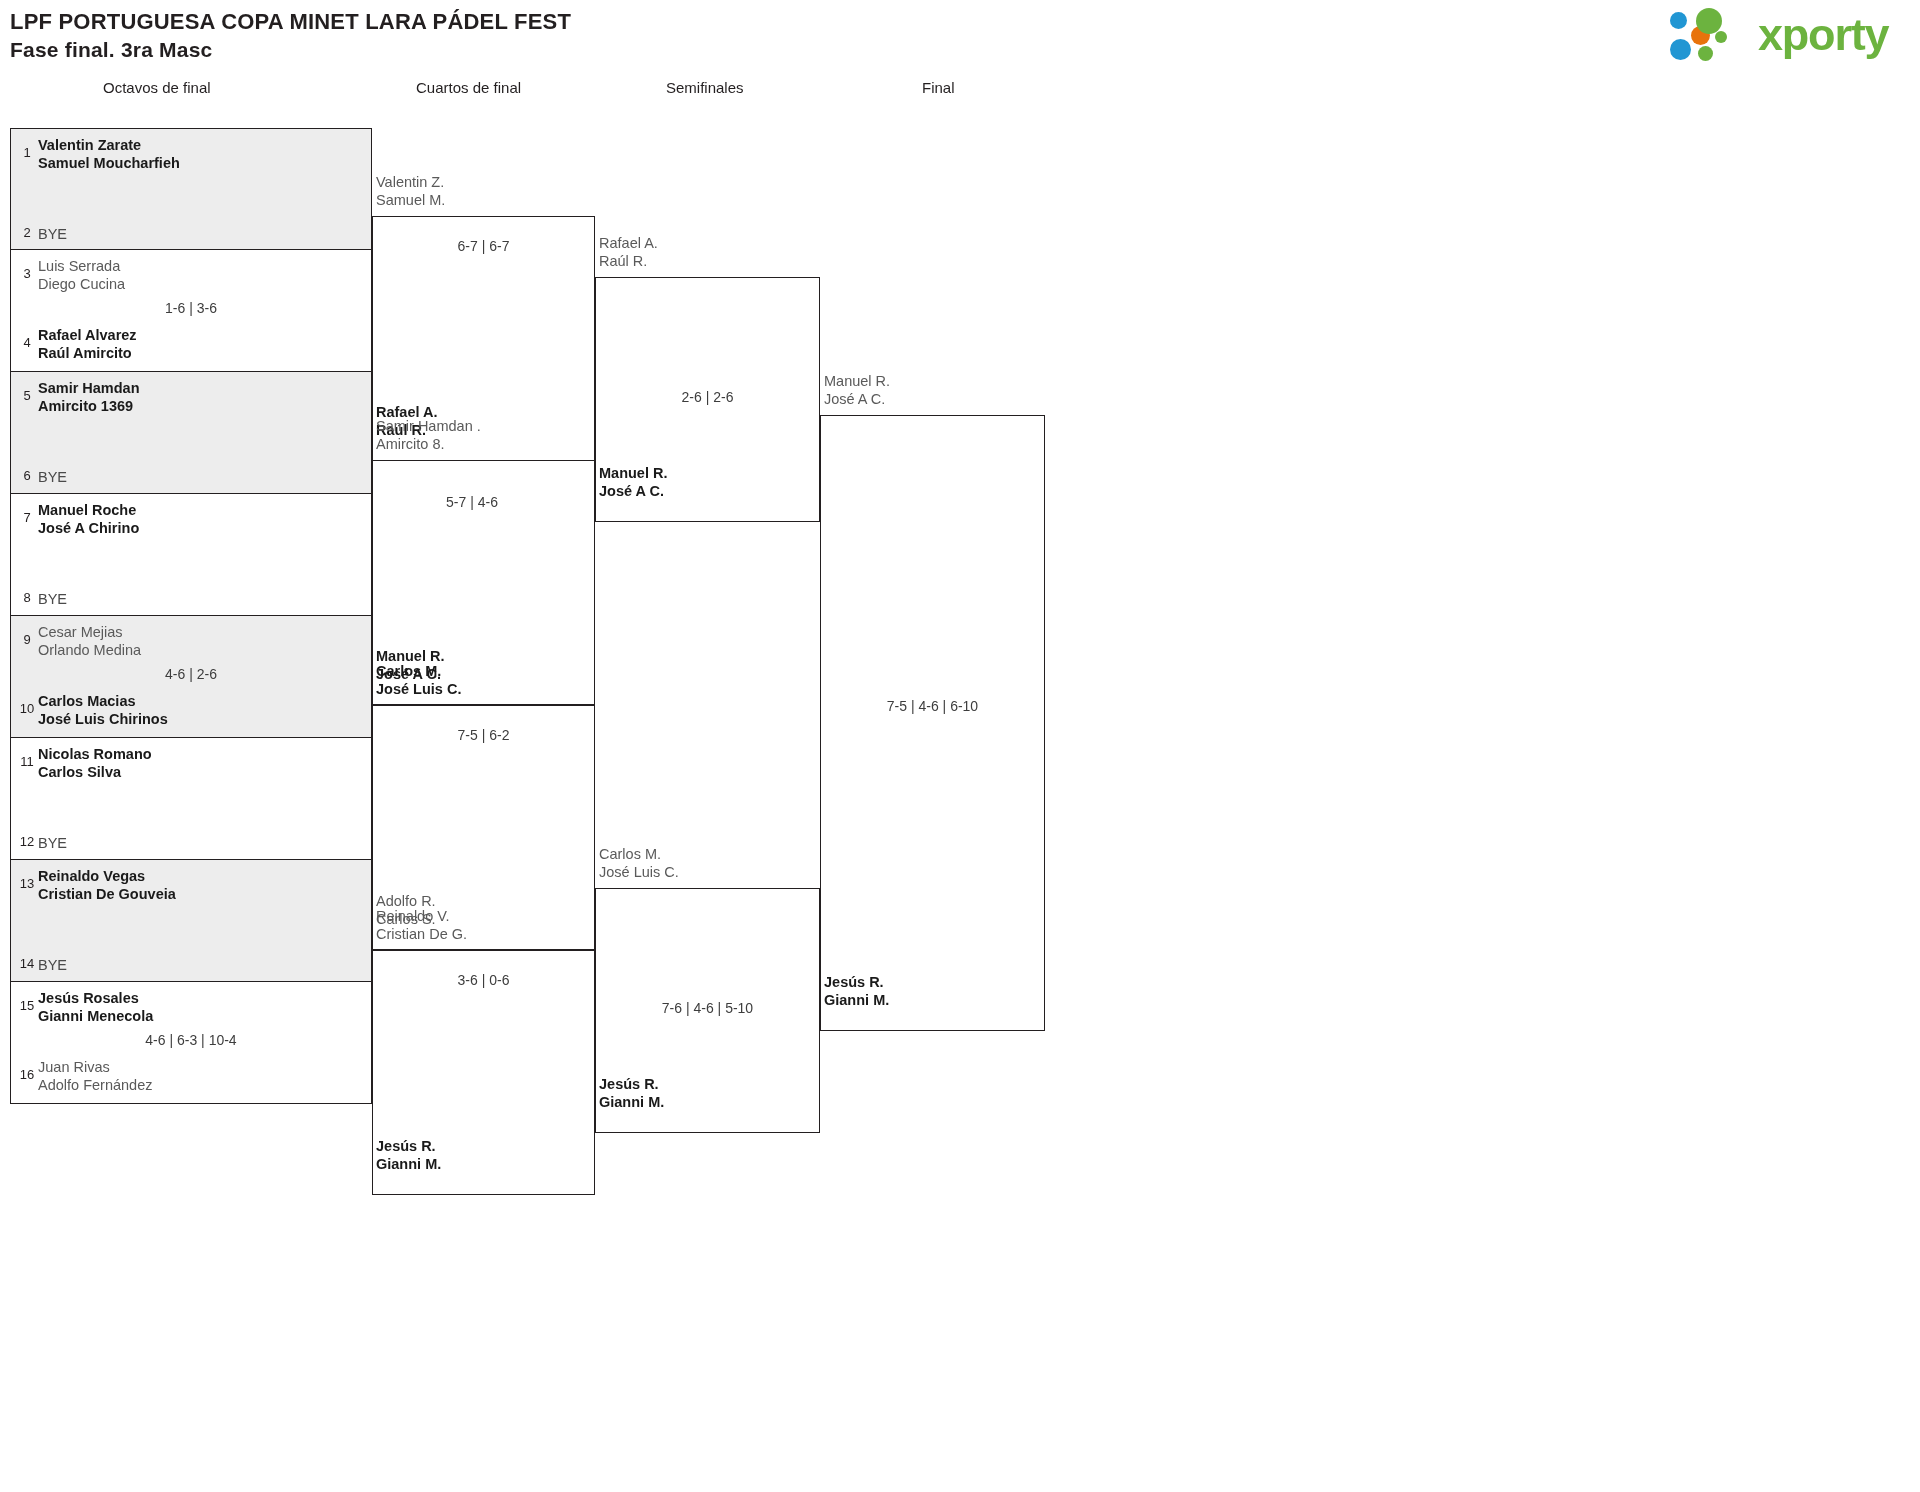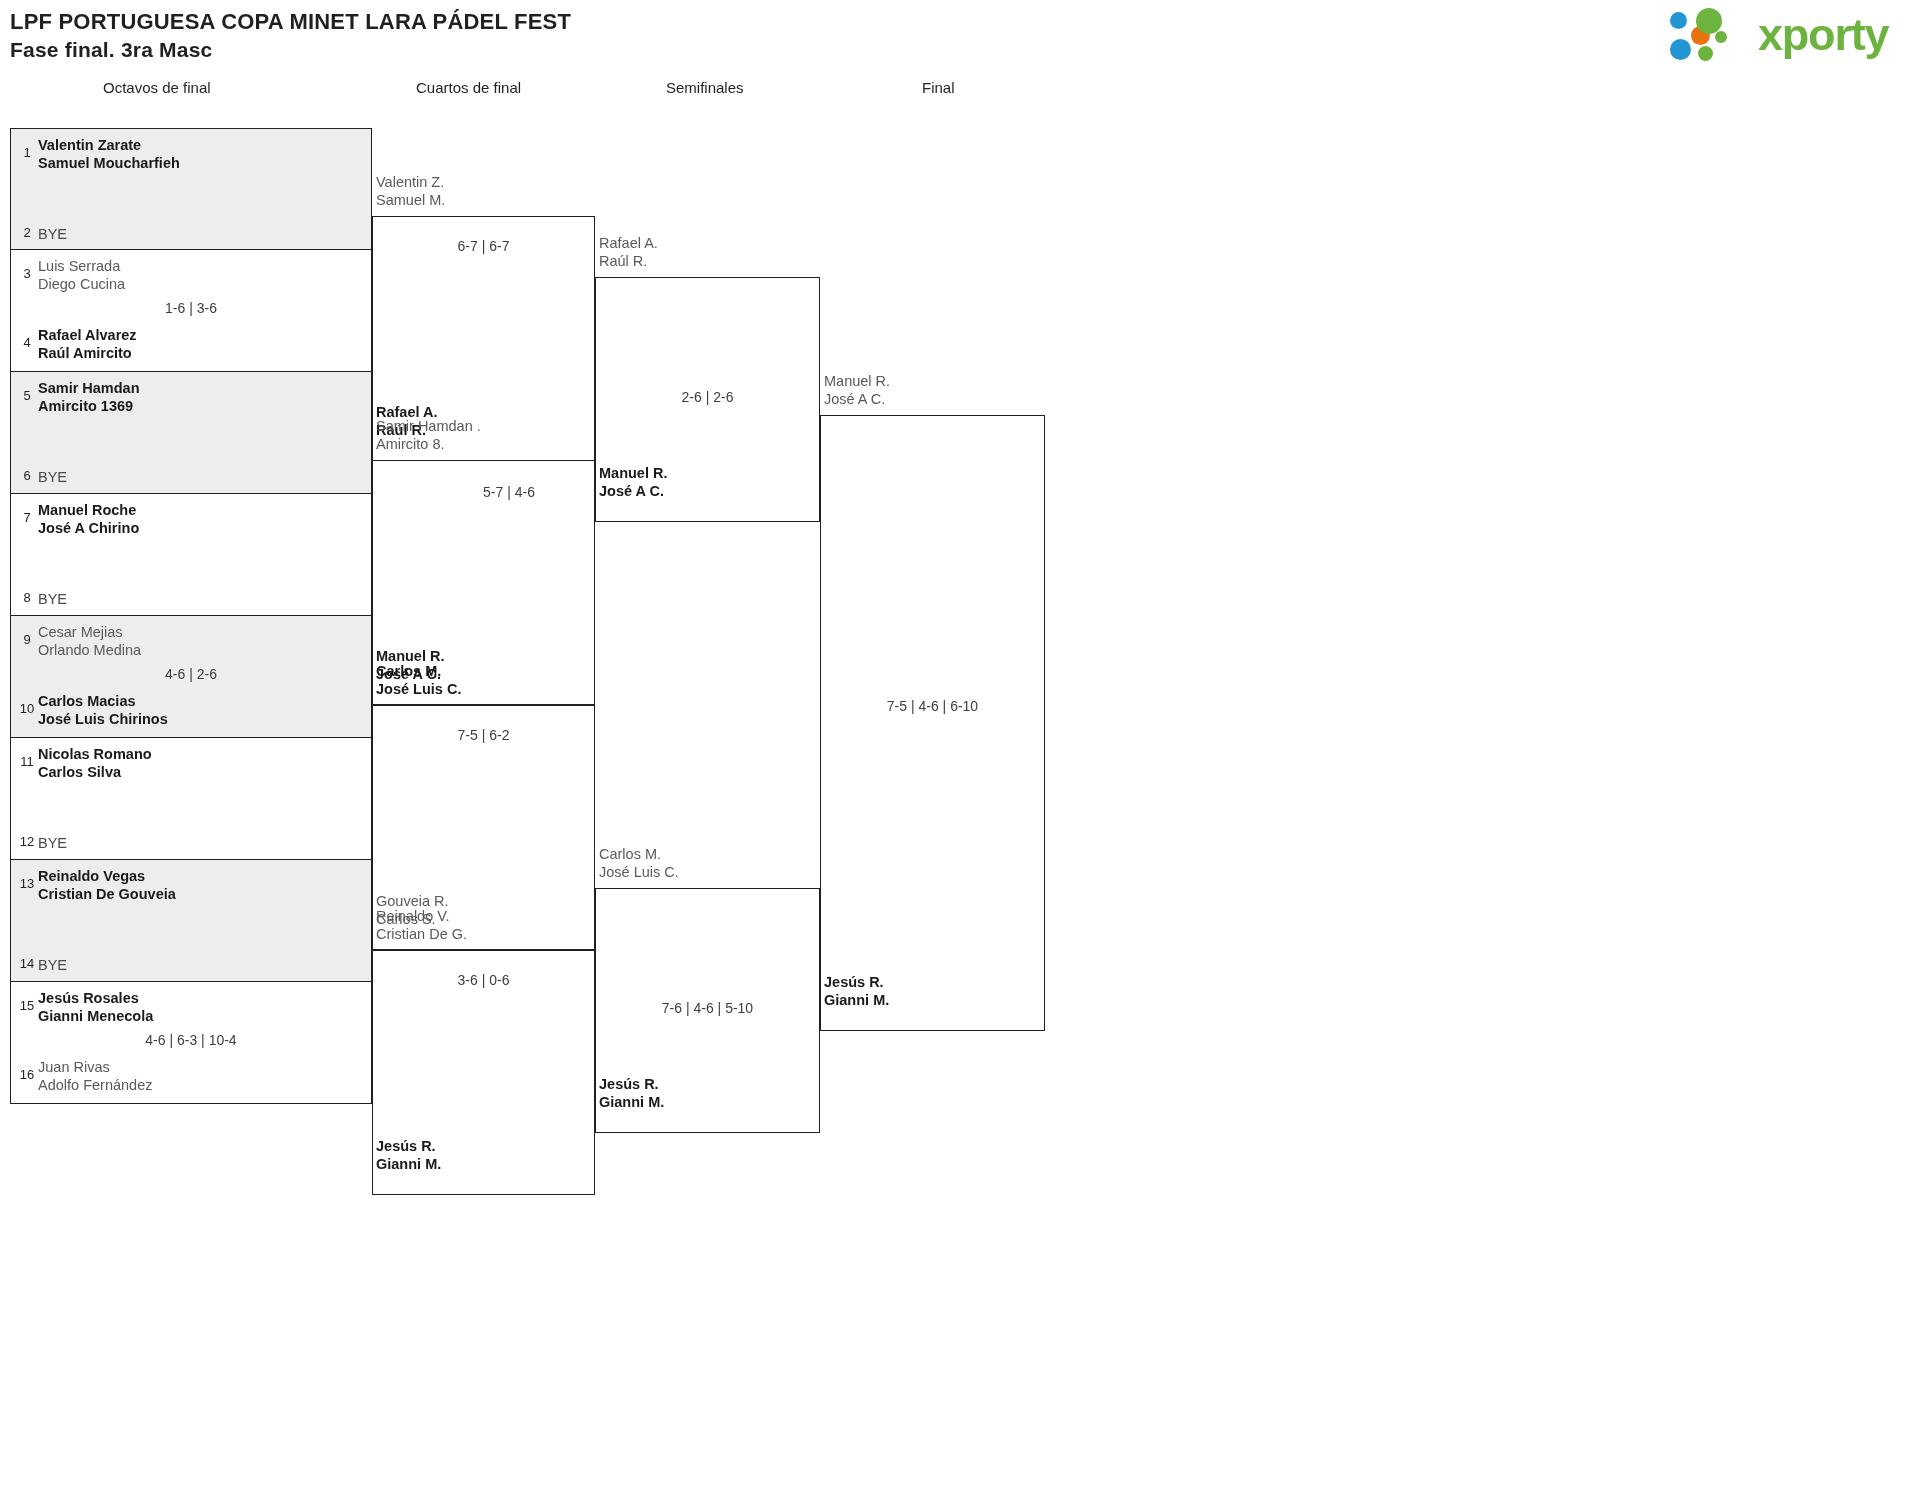--- a/index.html
+++ b/index.html
@@ -170,37 +170,37 @@
       <div class="sc" style="left: 372px; width: 223px; top: 238px;">6-7 | 6-7</div>
       <div class="lbl loser" style="left: 376px; top: 173px;">
         <span class="ln">Valentin Z.</span>
         <span class="ln">Samuel M.</span>
       </div>
       <div class="lbl winner" style="left: 376px; top: 403px;">
         <span class="ln">Rafael A.</span>
         <span class="ln">Raúl R.</span>
       </div>
       <div class="bx" style="left: 372px; top: 460px; width: 223px; height: 245px;"></div>
-      <div class="sc" style="left: 372px; width: 200px; top: 484px; margin-left: 37px;">5-7 | 4-6</div>
+      <div class="sc" style="left: 372px; width: 200px; top: 494px;">5-7 | 4-6</div>
       <div class="lbl loser" style="left: 376px; top: 417px;">
         <span class="ln">Samir Hamdan .</span>
         <span class="ln">Amircito 8.</span>
       </div>
       <div class="lbl winner" style="left: 376px; top: 647px;">
         <span class="ln">Manuel R.</span>
         <span class="ln">José A C.</span>
       </div>
       <div class="bx" style="left: 372px; top: 705px; width: 223px; height: 245px;"></div>
       <div class="sc" style="left: 372px; width: 223px; top: 727px;">7-5 | 6-2</div>
       <div class="lbl winner" style="left: 376px; top: 662px;">
         <span class="ln">Carlos M.</span>
         <span class="ln">José Luis C.</span>
       </div>
       <div class="lbl loser" style="left: 376px; top: 892px;">
-        <span class="ln">Gouveia R.</span>
+        <span class="ln">Adolfo R.</span>
         <span class="ln">Carlos S.</span>
       </div>
       <div class="bx" style="left: 372px; top: 950px; width: 223px; height: 245px;"></div>
       <div class="sc" style="left: 372px; width: 223px; top: 972px;">3-6 | 0-6</div>
       <div class="lbl loser" style="left: 376px; top: 907px;">
         <span class="ln">Reinaldo V.</span>
         <span class="ln">Cristian De G.</span>
       </div>
       <div class="lbl winner" style="left: 376px; top: 1137px;">
         <span class="ln">Jesús R.</span>

